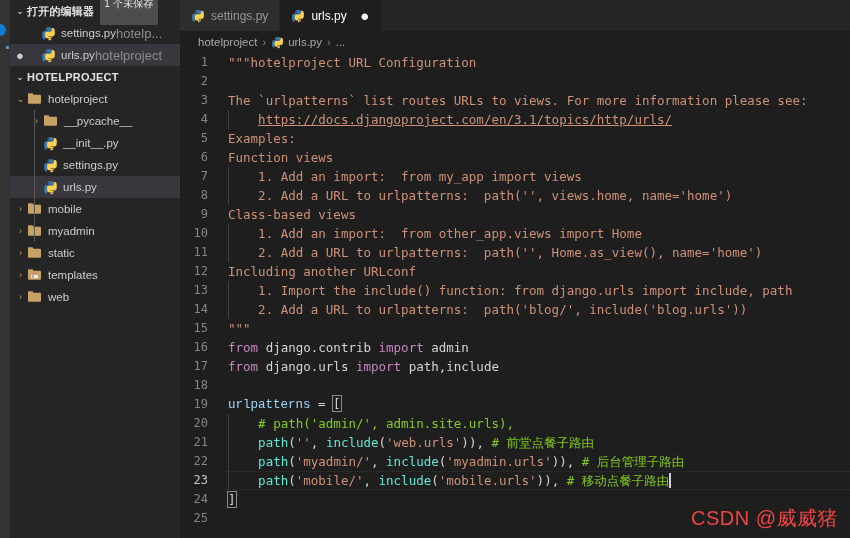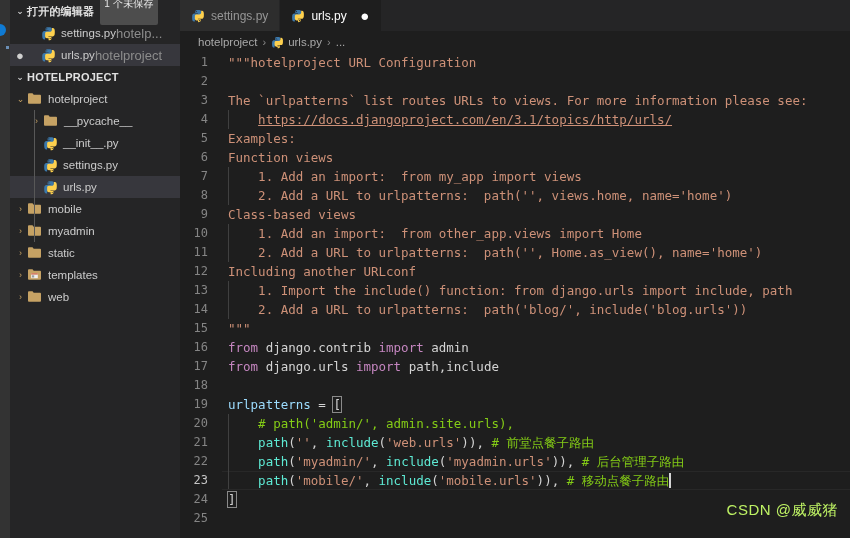--- a/index.html
+++ b/index.html
@@ -174,36 +174,36 @@
   .iguide {
     position: absolute; top: 0; bottom: 0;
     width: 1px; background: #404040;
   }
 
   
   .t-str   { color: #ce9178; }
   .t-com   { color: #84cc16; }
   .t-kw    { color: #c586c0; }
   .t-fn    { color: #5eead4; }
-  .t-var   { color: #9cdcfe; }
+  .t-var   { color: #9cdcfe; font-family: Liberation Mono, monospace; }
   .t-plain { color: #d4d4d4; }
   .t-brk   { color: #d4d4d4; }
   .t-link  { color: #ce9178; text-decoration: underline; }
 
   .cursor {
     display: inline-block; width: 1.5px; height: 15px;
     background: #d4d4d4; vertical-align: -3px;
   }
   .bracket-box {
     outline: 1px solid #8a8a8a; outline-offset: 0px;
   }
 
   .watermark {
-    position: absolute; right: 12px; bottom: 18px;
-    color: #bef264; font-size: 15px;
+    position: absolute; right: 12px; bottom: 6px;
+    color: #ef4444; font-size: 20px;
     font-family: "Liberation Sans", "DejaVu Sans", sans-serif;
     letter-spacing: .5px; user-select: none;
   }
 </style>
 </head>
 <body>
 
 <div id="root">
 
   <div class="activitybar">

